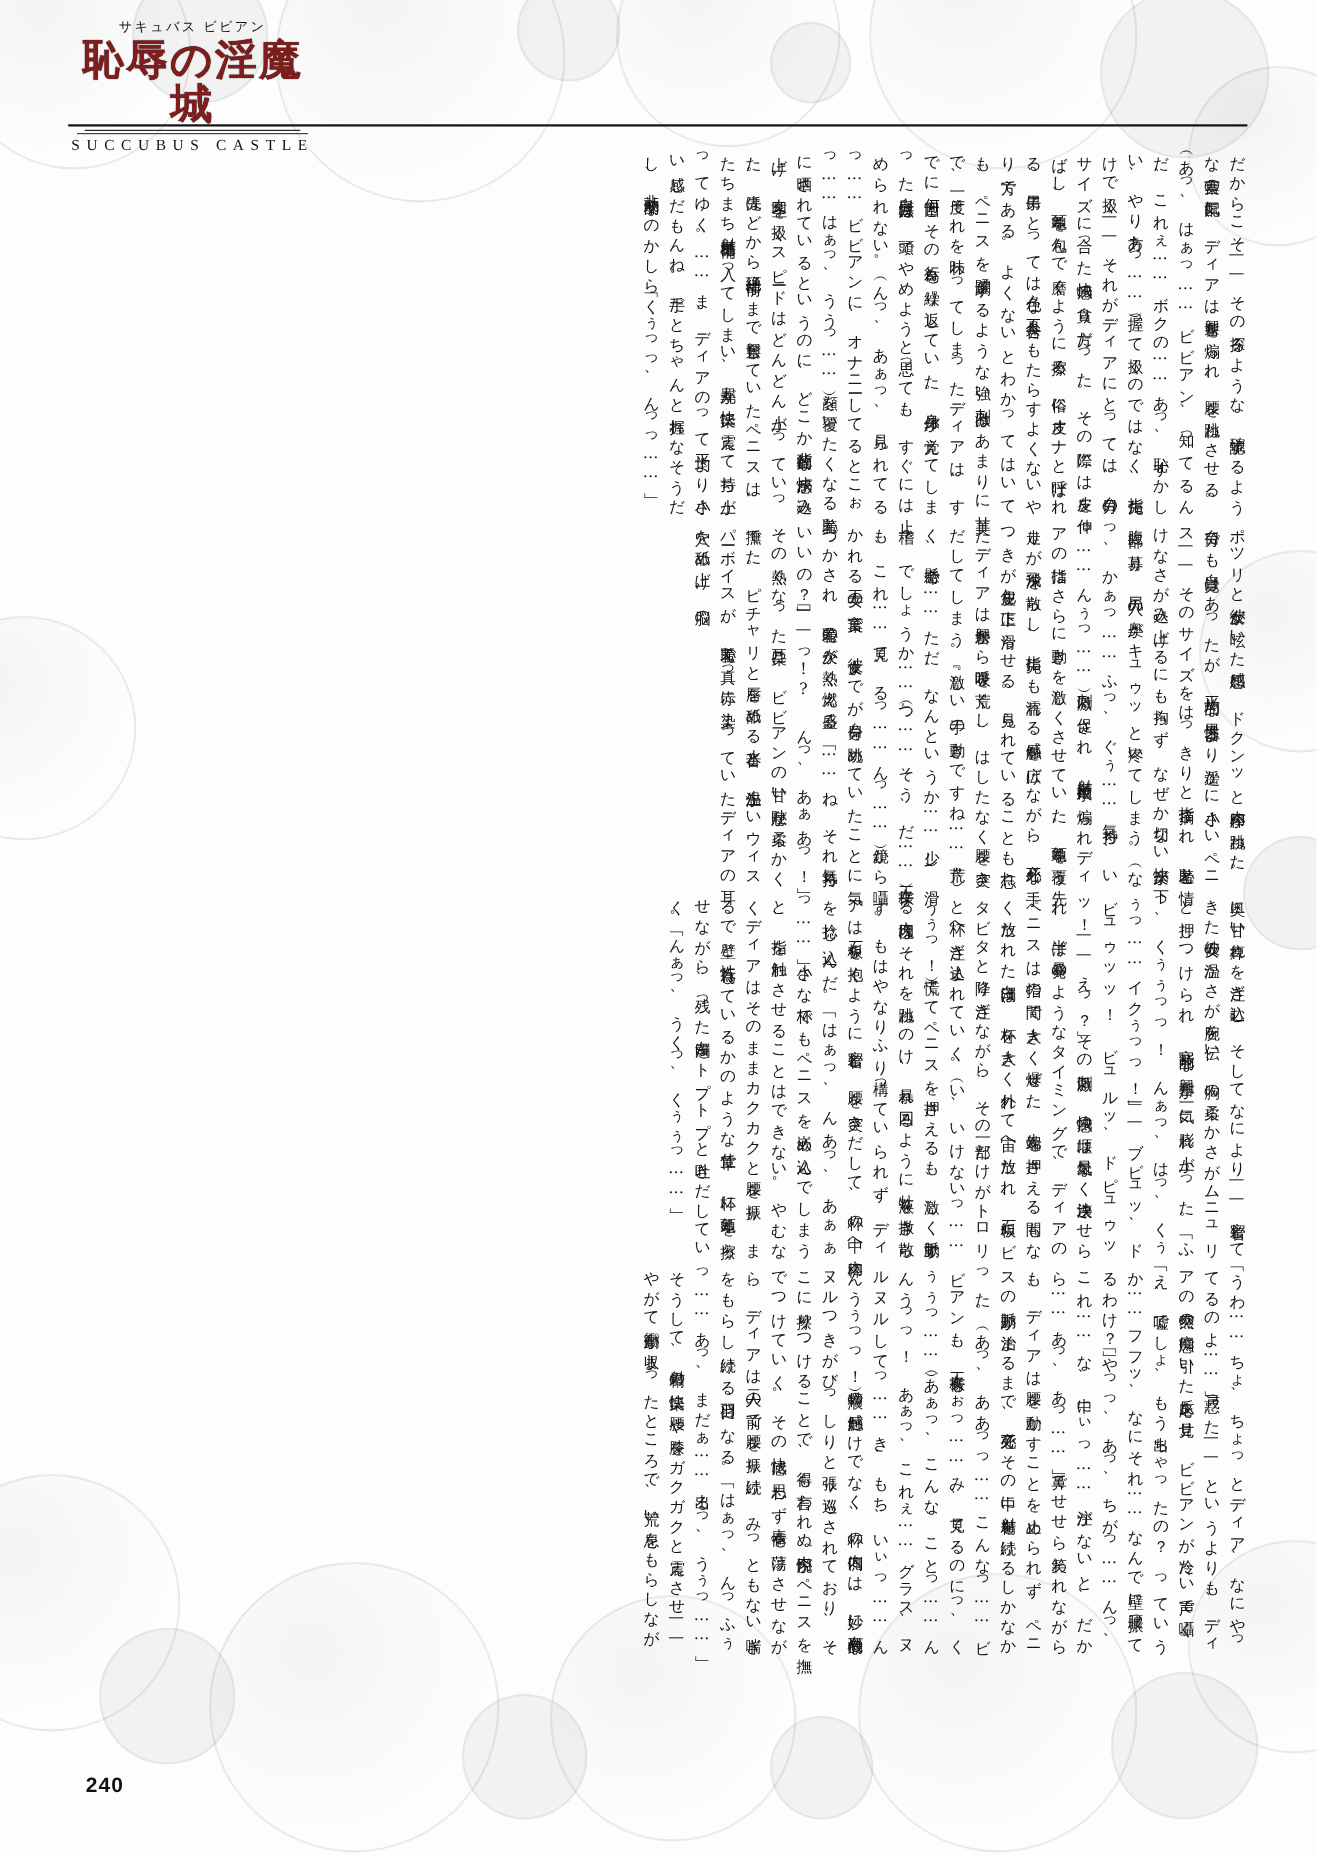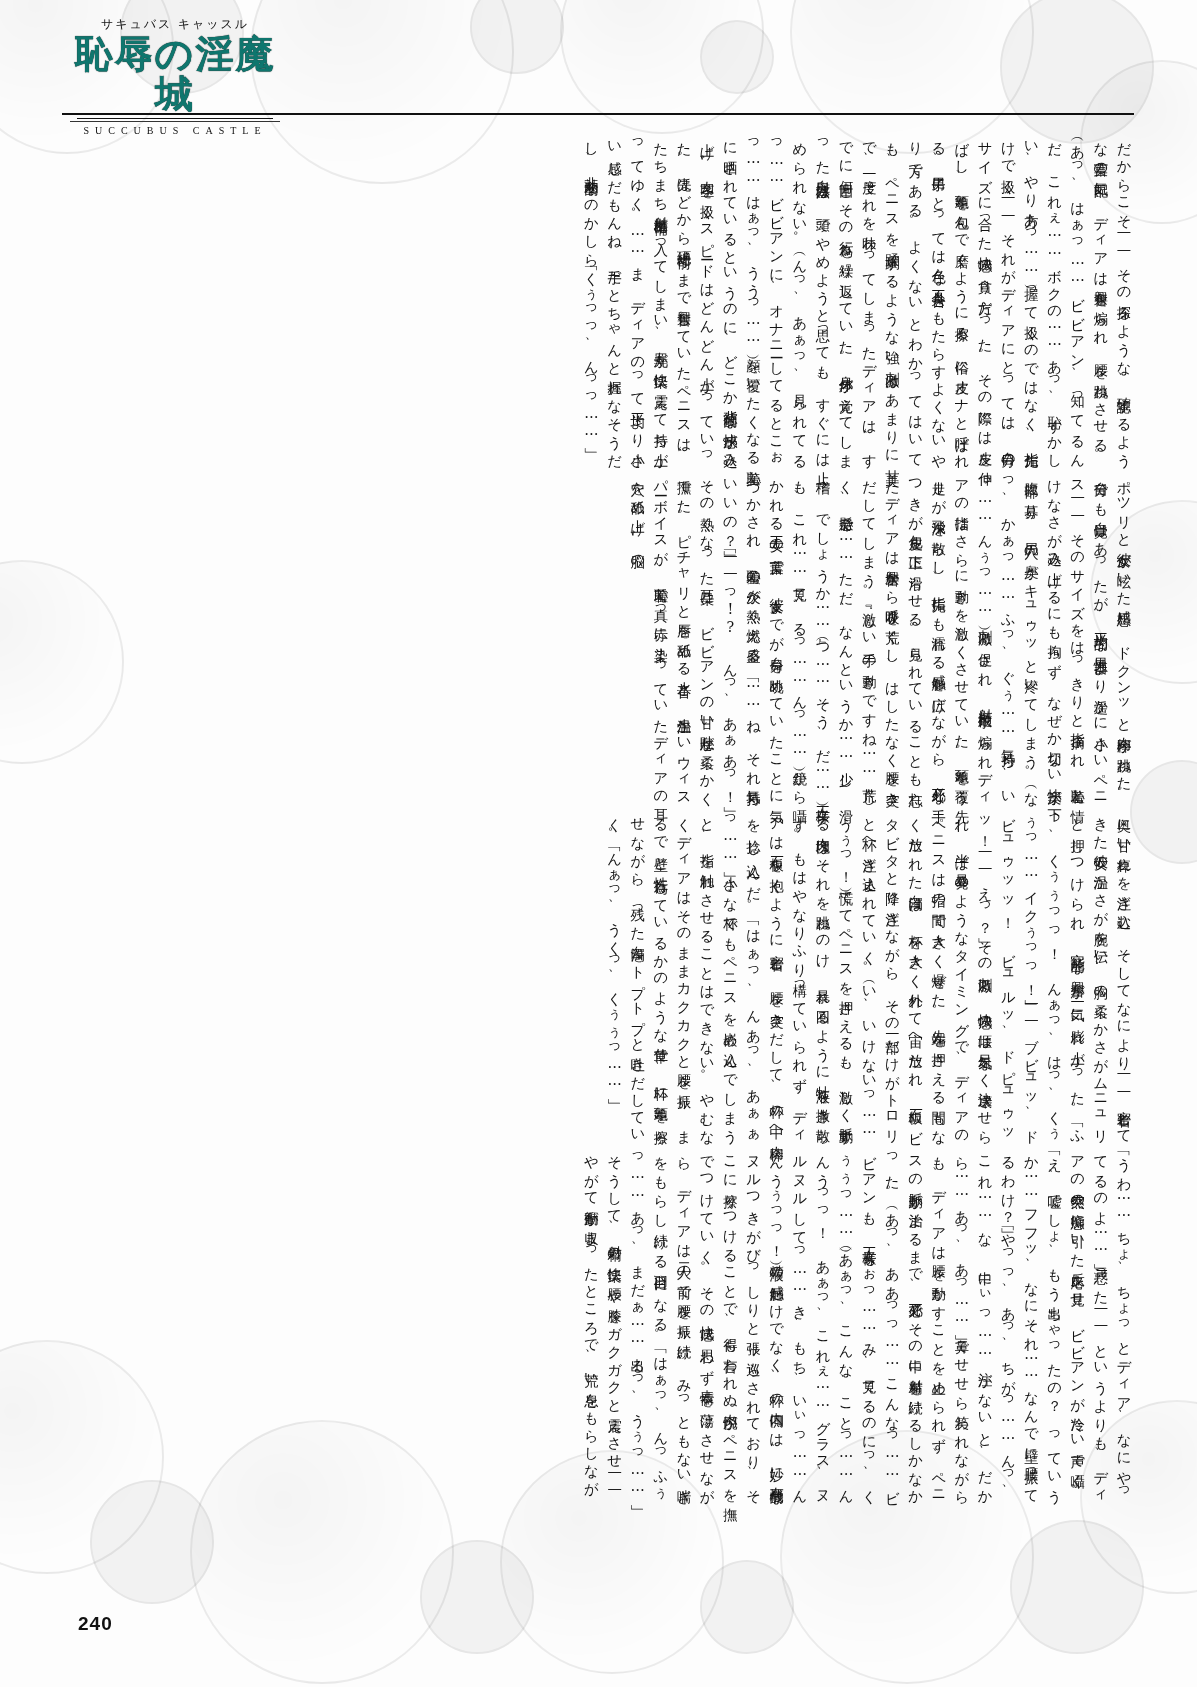--- a/index.html
+++ b/index.html
@@ -48,39 +48,39 @@
     font-size: 12px;
     letter-spacing: 2px;
     color: #111;
     margin-bottom: 1px;
   }
   .logo-main {
     font-family: "DejaVu Serif", "Liberation Serif", serif;
     font-size: 38px;
     font-weight: bold;
     letter-spacing: 2px;
-    color: #0f766e;
+    color: #7f1d1d;
     line-height: 1.05;
     text-shadow: 0 0 1px #000;
   }
   .logo-rule {
     width: 196px;
     height: 1px;
     background: #111;
     margin: 4px auto 2px auto;
   }
   .logo-rule.thin {
     width: 210px;
     height: 1px;
     background: #333;
     margin: 2px auto 3px auto;
   }
   .logo-romaji {
     font-family: "Liberation Serif", "DejaVu Serif", serif;
-    font-size: 10px;
+    font-size: 14px;
     letter-spacing: 6px;
     color: #111;
   }
   .header-rule {
     position: absolute;
     top: 113px;
     left: 62px;
     width: 1072px;
     height: 2px;
     background: #111;
@@ -142,21 +142,21 @@
     <div class="bubble" style="left:190px; top:1420px; width:260px; height:260px;"></div>
     <div class="bubble solid" style="left:420px; top:1540px; width:110px; height:110px;"></div>
     <div class="bubble" style="left:500px; top:1450px; width:220px; height:220px;"></div>
     <div class="bubble solid" style="left:700px; top:1560px; width:90px; height:90px;"></div>
     <div class="bubble" style="left:780px; top:1430px; width:250px; height:250px;"></div>
     <div class="bubble solid" style="left:1010px; top:1520px; width:130px; height:130px;"></div>
     <div class="bubble" style="left:1080px; top:1400px; width:190px; height:190px;"></div>
   </div>
 
   <div class="logo-block">
-    <div class="logo-katakana">サキュバス キャッスル</div>
+    <div class="logo-katakana">サキュバス ビビアン</div>
     <div class="logo-main">恥辱の淫魔城</div>
     <div class="logo-rule"></div>
     <div class="logo-rule thin"></div>
     <div class="logo-romaji">SUCCUBUS CASTLE</div>
   </div>
 
   <div class="header-rule"></div>
 
   <div class="vtext" id="block-1">だからこそ——その探るような、確認するような言葉の気配に、ディアは興奮を煽られ、腰を跳ねさせる。（あっ、はぁっ……ビビアン、知ってるんだ、これぇ……ボクの……あっ、恥ずかしい、やり方あっ……）握って扱くのではなく、指先だけで扱く——それがディアにとっては、自分のサイズに合った快感の貪り方だった。その際には皮を伸ばし、亀頭を包んで磨くように擦る、俗に皮オナと呼ばれる、男子にとっては色々な不具合をもたらすよくないやり方である。よくないとわかってはいても、ペニスを蹂躙するような強い刺激はあまりに甘美で、一度それを味わってしまったディアは、すでに何十回とその行為を繰り返していた。身体が覚えてしまった自慰方法は、頭でやめようと思っても、すぐには止められない。（んっ、あぁっ、見られてるっ……ビビアンに、オナニーしてるとこぉっ……はぁっ、ううっ……）顔を覆いたくなる羞恥に晒されているというのに、どこか背徳的な快感が込み上げ、肉茎を扱くスピードはどんどん上がっていった。先ほどから絶頂寸前にまで興奮していたペニスは、たちまち射精準備に入ってしまい、睾丸が快楽に震えて持ち上がってゆく。……ま、ディアのって平均より小さい感じだもんね。手だとちゃんと握れなそうだし、非効率的なのかしら「くぅっっ、んっっ……」</div>
   <div class="vtext" id="block-2">ポツリと彼女が呟いた感想に、ドクンッと肉棒が跳ねた。自分でも自覚はあったが、平均的な男性器より遥かに小さいペニス——そのサイズをはっきりと指摘され、羞恥と情けなさが込み上げるにも拘らず、なぜか切ない快楽が下腹部に募り、尻穴の奥がキュゥッと疼いてしまう。（なっ、かぁっ……ふっ、ぐぅ……気持ち、いっ……んぅっ……）刺激に促され、射精欲求に煽られディアの指はさらに動きを激しくさせていた。亀頭を覆う先走りが飛沫を散らし、指先にも濡れる感触を広げながら、必死な手つきが包皮を上下に滑らせる。見られていることも忘れたディアは興奮から呼吸を荒くし、はしたなく腰を突きだしてしまう。『激しい手の動きですね……荒々しく、懸命で……ただ、なんというか……少し、滑稽？　でしょうか……』（つ……そう、だ……）王女様も、これ……見て、るっ……んっ……）鏡から囁かれる王女の言葉で、彼女までが自分を眺めていたことに気づかされ、羞恥の炎が熱く燃え盛る。「……ね、それ気持ちいいの？」「——っ!?　んっ、あぁあっ！」その熱くなった耳朶に、ビビアンの甘い吐息が柔らかく撫でた。ピチャリと唇を舐める水音と、生温かいウィスパーボイスが、羞恥で真っ赤に染まっていたディアの耳穴を舐め上げ、脳の</div>

